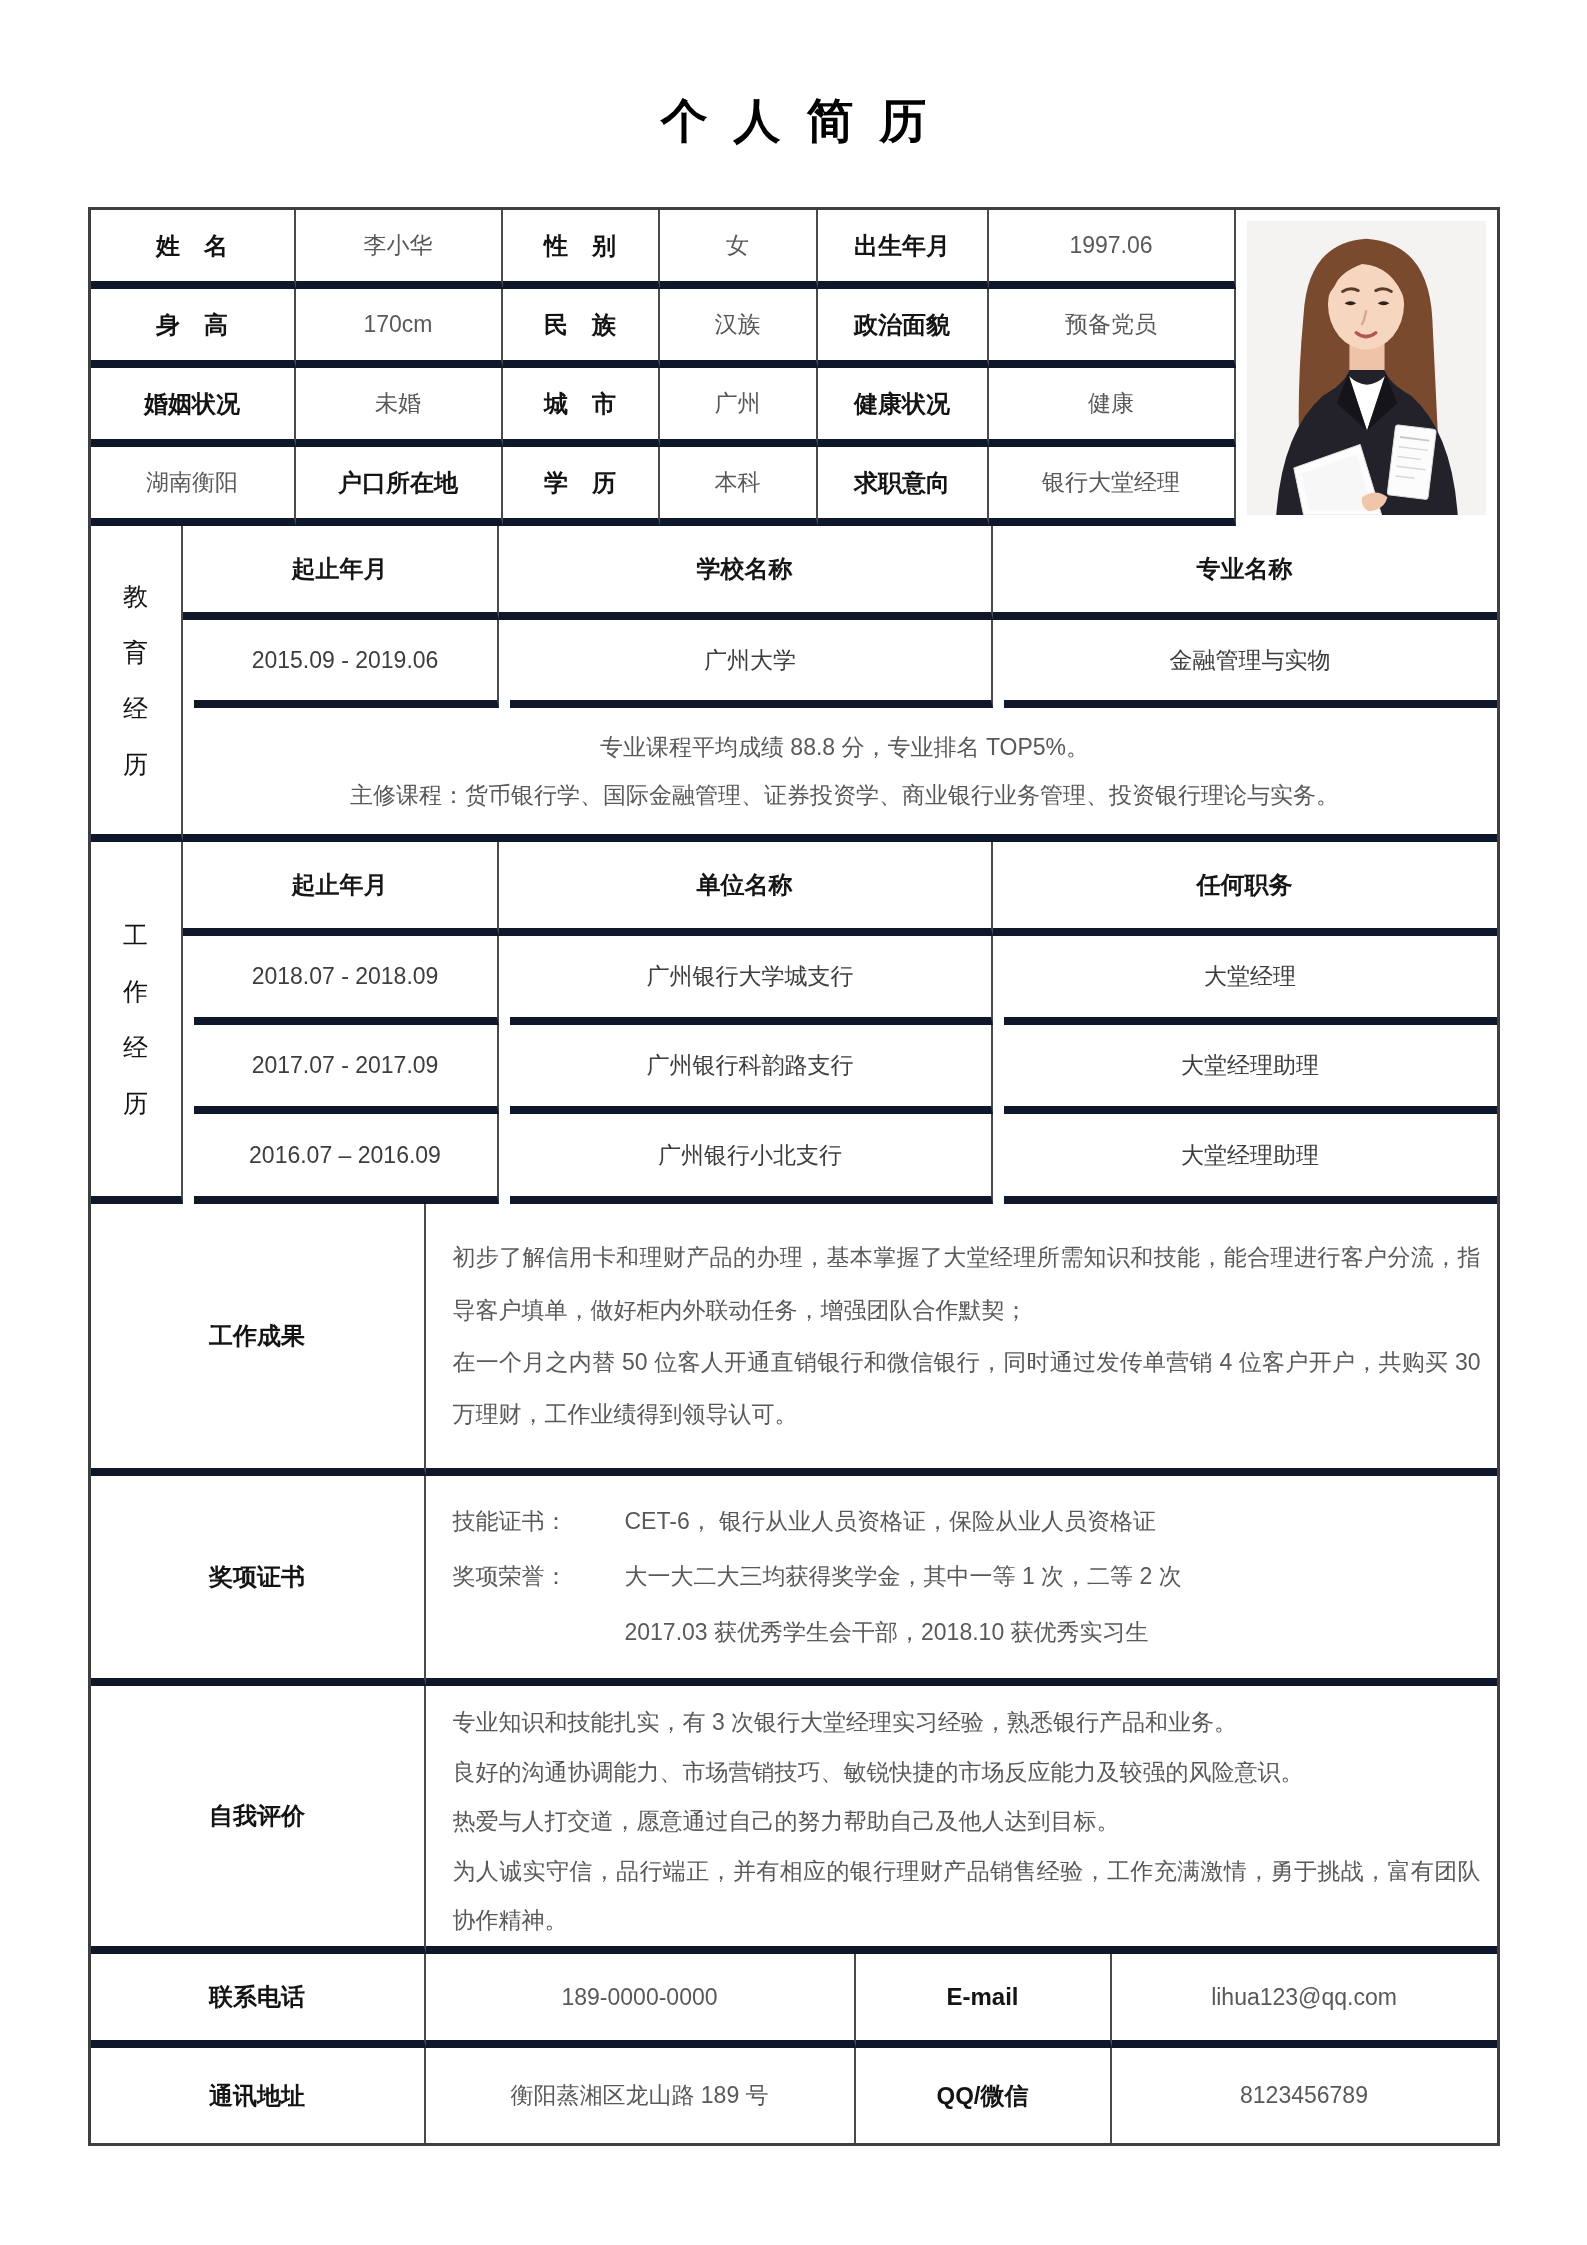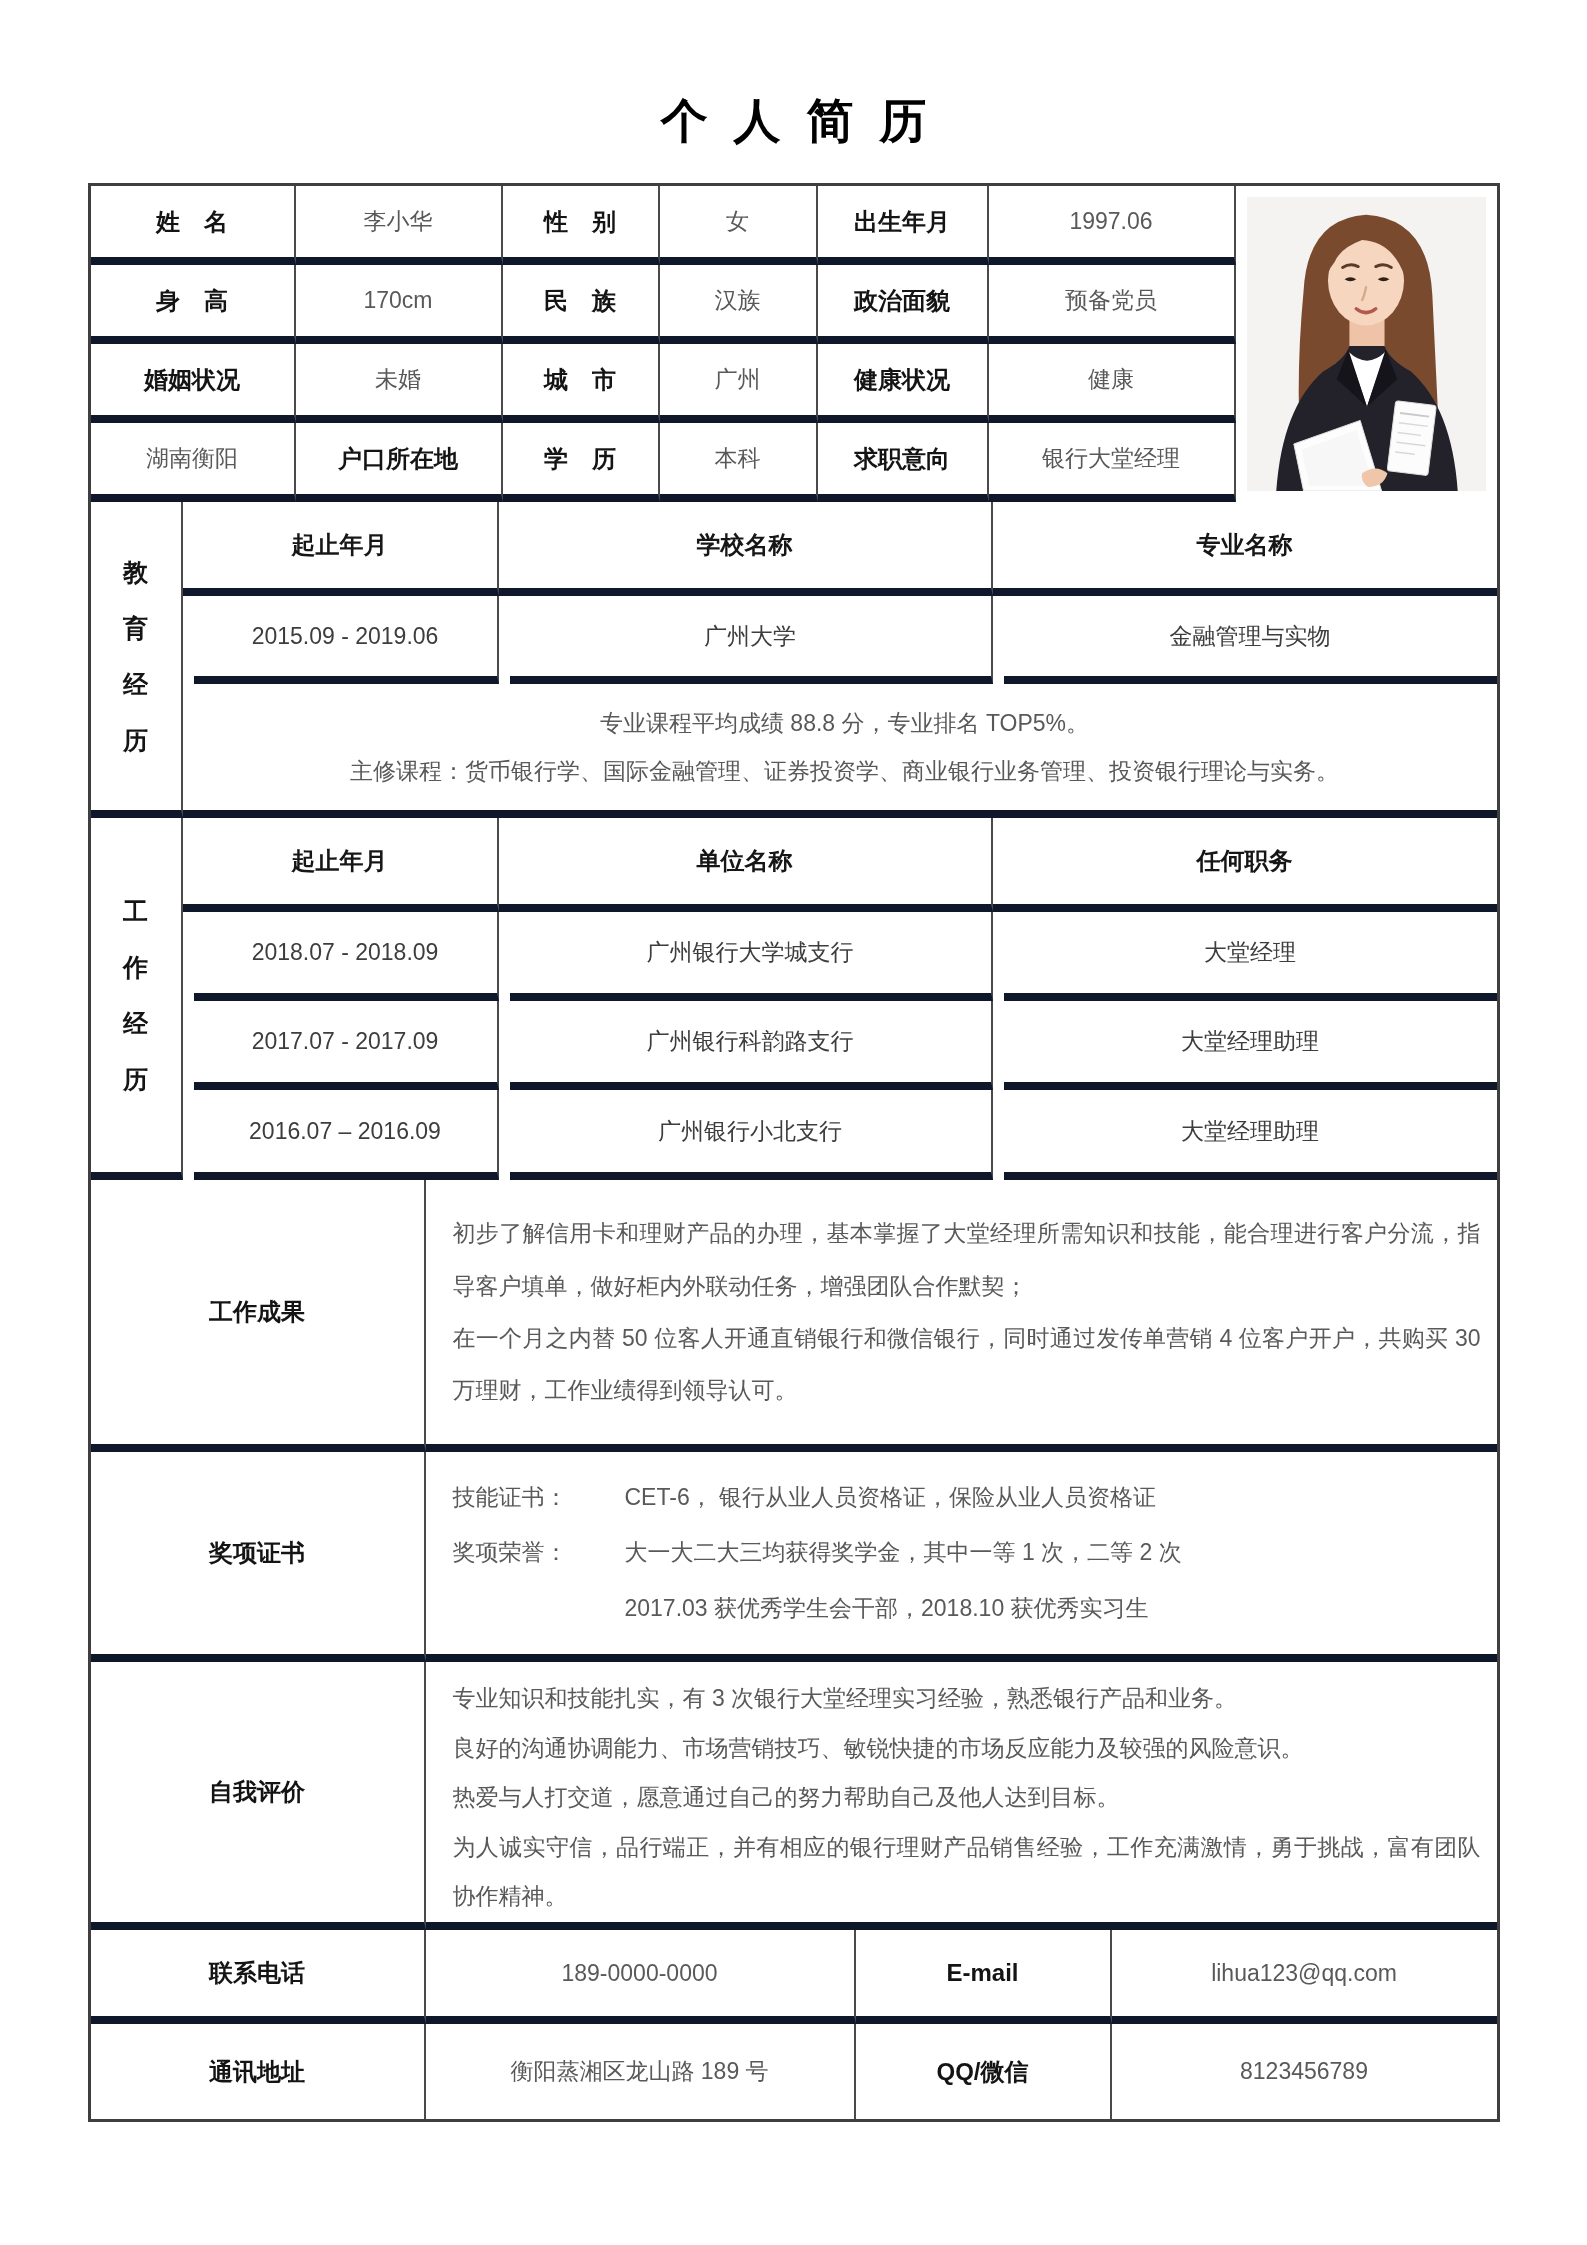--- a/index.html
+++ b/index.html
@@ -5,21 +5,21 @@
   * { box-sizing: border-box; margin: 0; padding: 0; }
   html,body { background:#ffffff; }
   body {
     width: 1587px; height: 2245px;
     font-family: "Liberation Sans", "DejaVu Sans", sans-serif;
     color:#222; position:relative; overflow:hidden;
   }
   .page { padding-top: 90px; }
   .doc-title {
     text-align:center; font-size:47px; font-weight:700; color:#000;
-    letter-spacing:0.55em; text-indent:0.55em; margin-bottom:30px;
+    letter-spacing:0.55em; text-indent:0.55em; margin-bottom:54px;
   }
   .resume-table {
     width:1412px; margin:0 auto;
     border:3px solid #3f3f3f; background:#fff;
   }
   .grid { display:grid; width:100%; }
   .cell {
     border-right:2px solid #4a4a4a; border-bottom:8px solid #0f172a;
     display:flex; align-items:center; justify-content:center;
     text-align:center; background:#fff; min-width:0;
@@ -38,21 +38,21 @@
   .g-block   { grid-template-columns:335px 1fr; }
   .g-ach     { grid-template-rows:272px; }
   .g-awd     { grid-template-rows:210px; }
   .g-self    { grid-template-rows:268px; }
   .g-contact { grid-template-columns:335px 430px 256px 1fr; grid-template-rows:94px 95px; }
 
   .photo-cell { grid-column:7; grid-row:1 / span 4; padding:11px; align-items:stretch; }
   .photo-cell svg { width:100%; height:100%; display:block; }
 
   .vstack {
-    width:1.1em; font-size:25px; font-weight:700; color:#141414;
+    width:1.1em; font-size:25px; font-weight:400; color:#141414;
     line-height:2.25; word-break:break-all; text-align:center;
   }
   .span-rows-3 { grid-row:1 / span 3; }
   .span-rows-4 { grid-row:1 / span 4; }
   .note-cell {
     grid-column:2 / span 3; flex-direction:column; align-items:flex-start;
     justify-content:center; text-align:center; padding:6px 16px 6px 26px;
   }
   .note-cell p { font-size:23px; color:#595959; line-height:2.1; width:100%; }
   .para-cell {

